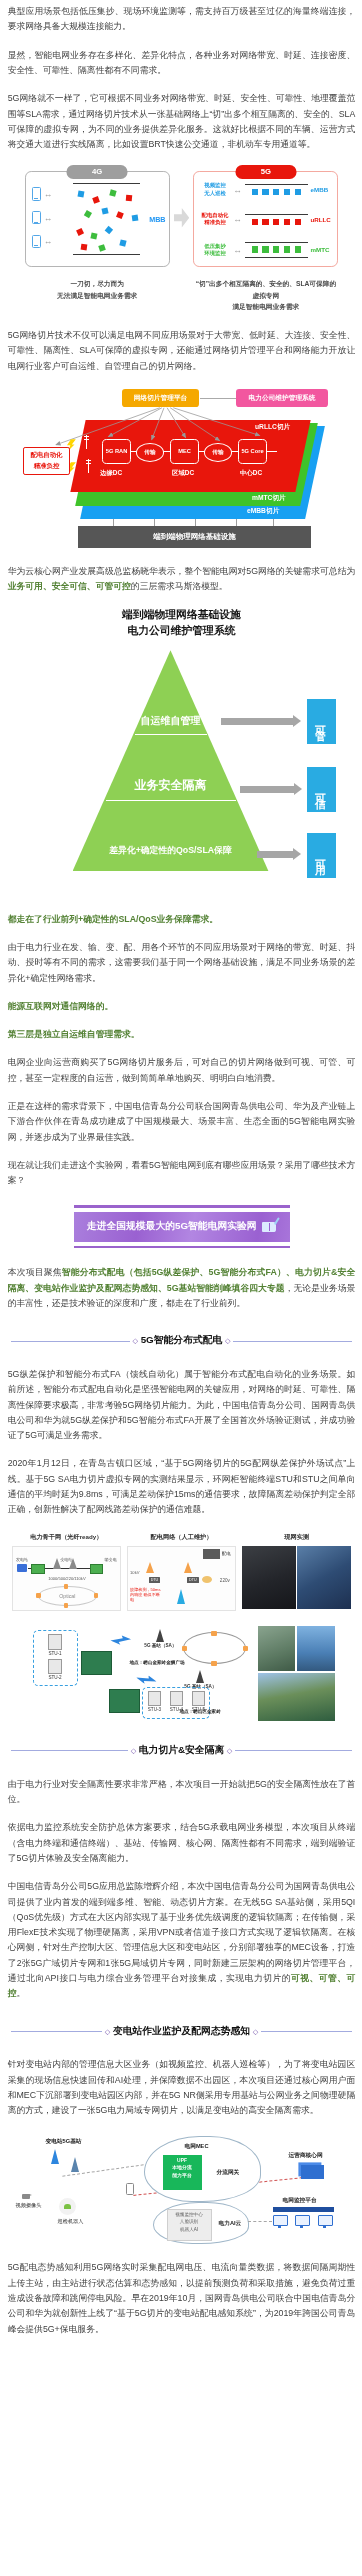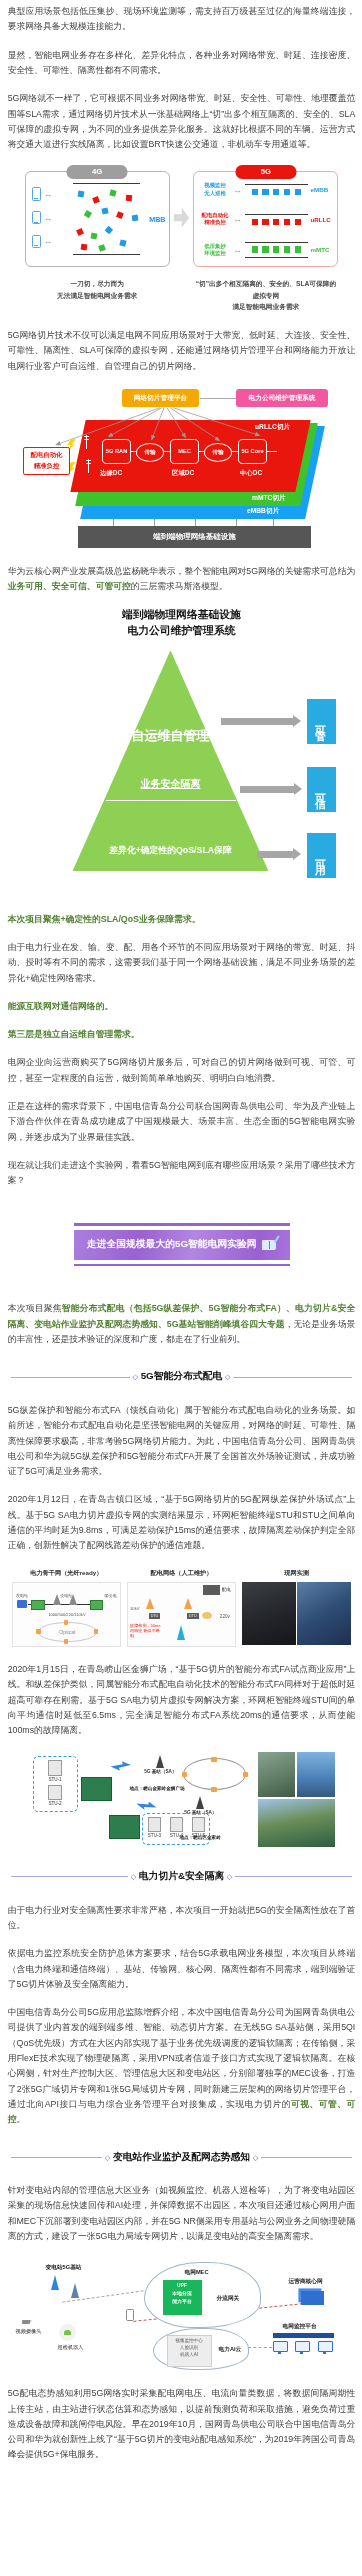--- a/index.html
+++ b/index.html
@@ -9,21 +9,21 @@
   .gh{color:#548235;font-weight:bold;font-size:8.8px;line-height:1.74;margin:2.1px 0 13px;}
   .g{color:#548235;font-weight:bold;}
 
   
   .divider{display:flex;align-items:center;margin:23px 3.1px 19.6px;}
   .dline{flex:1;height:0.5px;background:#a3abdf;}
   .ddia{color:#7d5fb2;font-size:7.2px;margin:0 2.6px;}
   .dtitle{font-size:9.8px;color:#111;font-weight:bold;}
 
   
-  .banner-wrap{margin:35px auto;}
+  .banner-wrap{margin:17px auto;}
   .bw1{width:216px;}
   .banner-bar{height:2.6px;background:#9a63cc;}
   .banner{margin:3.6px 0;background:linear-gradient(100deg,#aa7fdd 0%,#9a61d1 30%,#b286e2 55%,#9a61d1 85%,#a875da 100%);
     color:#fff;font-weight:bold;font-size:9.8px;padding:8.8px 3.1px;display:flex;align-items:center;justify-content:center;gap:5.2px;text-align:center;}
   .book{position:relative;width:14.4px;height:10.3px;background:#dcebff;border-radius:1px 2.6px 2.6px 1px;flex:0 0 auto;}
   .book::before{content:"";position:absolute;left:6.7px;top:1px;bottom:1px;width:1px;background:#9a61d1;}
   .book::after{content:"";position:absolute;right:-1.5px;top:-4.6px;width:1.5px;height:7.7px;background:#9fd2f5;transform:rotate(32deg);border-radius:1px;}
 
   
   .fig1{display:flex;align-items:flex-start;justify-content:center;gap:4.1px;margin:18.5px 0 15.5px;}
@@ -345,32 +345,32 @@
   <p class="para"><span>华为云核心网产业发展高级总监杨晓华表示，整个智能电网对5G网络的关键需求可总结为</span><span class="g">业务可用、安全可信、可管可控</span><span>的三层需求马斯洛模型。</span></p>
 
   <div class="figpy">
     <div class="py-title">
       <div>端到端物理网络基础设施</div>
       <div>电力公司维护管理系统</div>
     </div>
     <div class="py-tri"></div>
     <div class="py-sep" style="left:120px;top:127px;width:72px;"></div>
     <div class="py-sep" style="left:91px;top:193px;width:130px;"></div>
-    <div class="py-lab" style="top:120px;font-size:13px;">自运维自管理</div>
-    <div class="py-lab" style="top:170px;font-size:10px;text-decoration:underline;">业务安全隔离</div>
+    <div class="py-lab" style="top:107px;font-size:10px;">自运维自管理</div>
+    <div class="py-lab" style="top:170px;font-size:12px;">业务安全隔离</div>
     <div class="py-lab" style="top:238px;font-size:8.8px;">差异化+确定性的QoS/SLA保障</div>
     <div class="py-arr" style="left:206px;top:111px;width:72px;"></div>
     <div class="py-arr" style="left:225px;top:179px;width:54px;"></div>
     <div class="py-arr" style="left:242px;top:244px;width:36px;"></div>
     <div class="py-tag" style="top:92px;">可管</div>
     <div class="py-tag" style="top:160px;">可信</div>
     <div class="py-tag" style="top:226px;">可用</div>
   </div>
 
-  <p class="gh">本次项目聚焦+确定性的SLA/QoS业务保障需求。</p>
+  <p class="gh">都走在了行业前列+确定性的SLA/QoS业务保障需求。</p>
   <p class="para">由于电力行业在发、输、变、配、用各个环节的不同应用场景对于网络的带宽、时延、抖动、授时等有不同的需求，这需要我们基于同一个网络基础设施，满足不同业务场景的差异化+确定性网络需求。</p>
   <p class="gh">能源互联网对通信网络的。</p>
   <p class="gh">第三层是独立自运维自管理需求。</p>
   <p class="para">电网企业向运营商购买了5G网络切片服务后，可对自己的切片网络做到可视、可管、可控，甚至一定程度的自运营，做到简简单单地购买、明明白白地消费。</p>
   <p class="para">正是在这样的需求背景下，中国电信青岛分公司联合国网青岛供电公司、华为及产业链上下游合作伙伴在青岛成功建成了中国规模最大、场景丰富、生态全面的5G智能电网实验网，并逐步成为了业界最佳实践。</p>
   <p class="para">现在就让我们走进这个实验网，看看5G智能电网到底有哪些应用场景？采用了哪些技术方案？</p>
 
   <div class="banner-wrap bw1">
     <div class="banner-bar"></div>
     <div class="banner">
@@ -438,21 +438,20 @@
     </div>
     <div class="fa-panel">
       <div class="fa-cap">现网实测</div>
       <div class="fa-box fa3">
         <div class="ph ph-a"></div>
         <div class="ph ph-b"></div>
       </div>
     </div>
   </div>
 
-  <p class="para">2020年1月15日，在青岛崂山区金狮广场，“基于5G切片的智能分布式FA试点商业应用”上线。和纵差保护类似，同属智能分布式配电自动化技术的智能分布式FA同样对于超低时延超高可靠存在刚需。基于5G SA电力切片虚拟专网解决方案，环网柜智能终端STU间的单向平均通信时延低至6.5ms，完全满足智能分布式FA系统20ms的通信要求，从而使能100ms的故障隔离。</p>
 
   <div class="figb">
     <div class="fb-diagram">
       <div class="fb-dash fb-d1">
         <div class="fb-stu"><i></i><span>STU-1</span></div>
         <div class="fb-stu"><i></i><span>STU-2</span></div>
       </div>
       <div class="fb-cab fb-c1"></div>
       <div class="fb-bolt fb-b1"></div>
       <div class="fb-ant fb-a1"><i></i><span>5G 基站（SA）</span></div>

